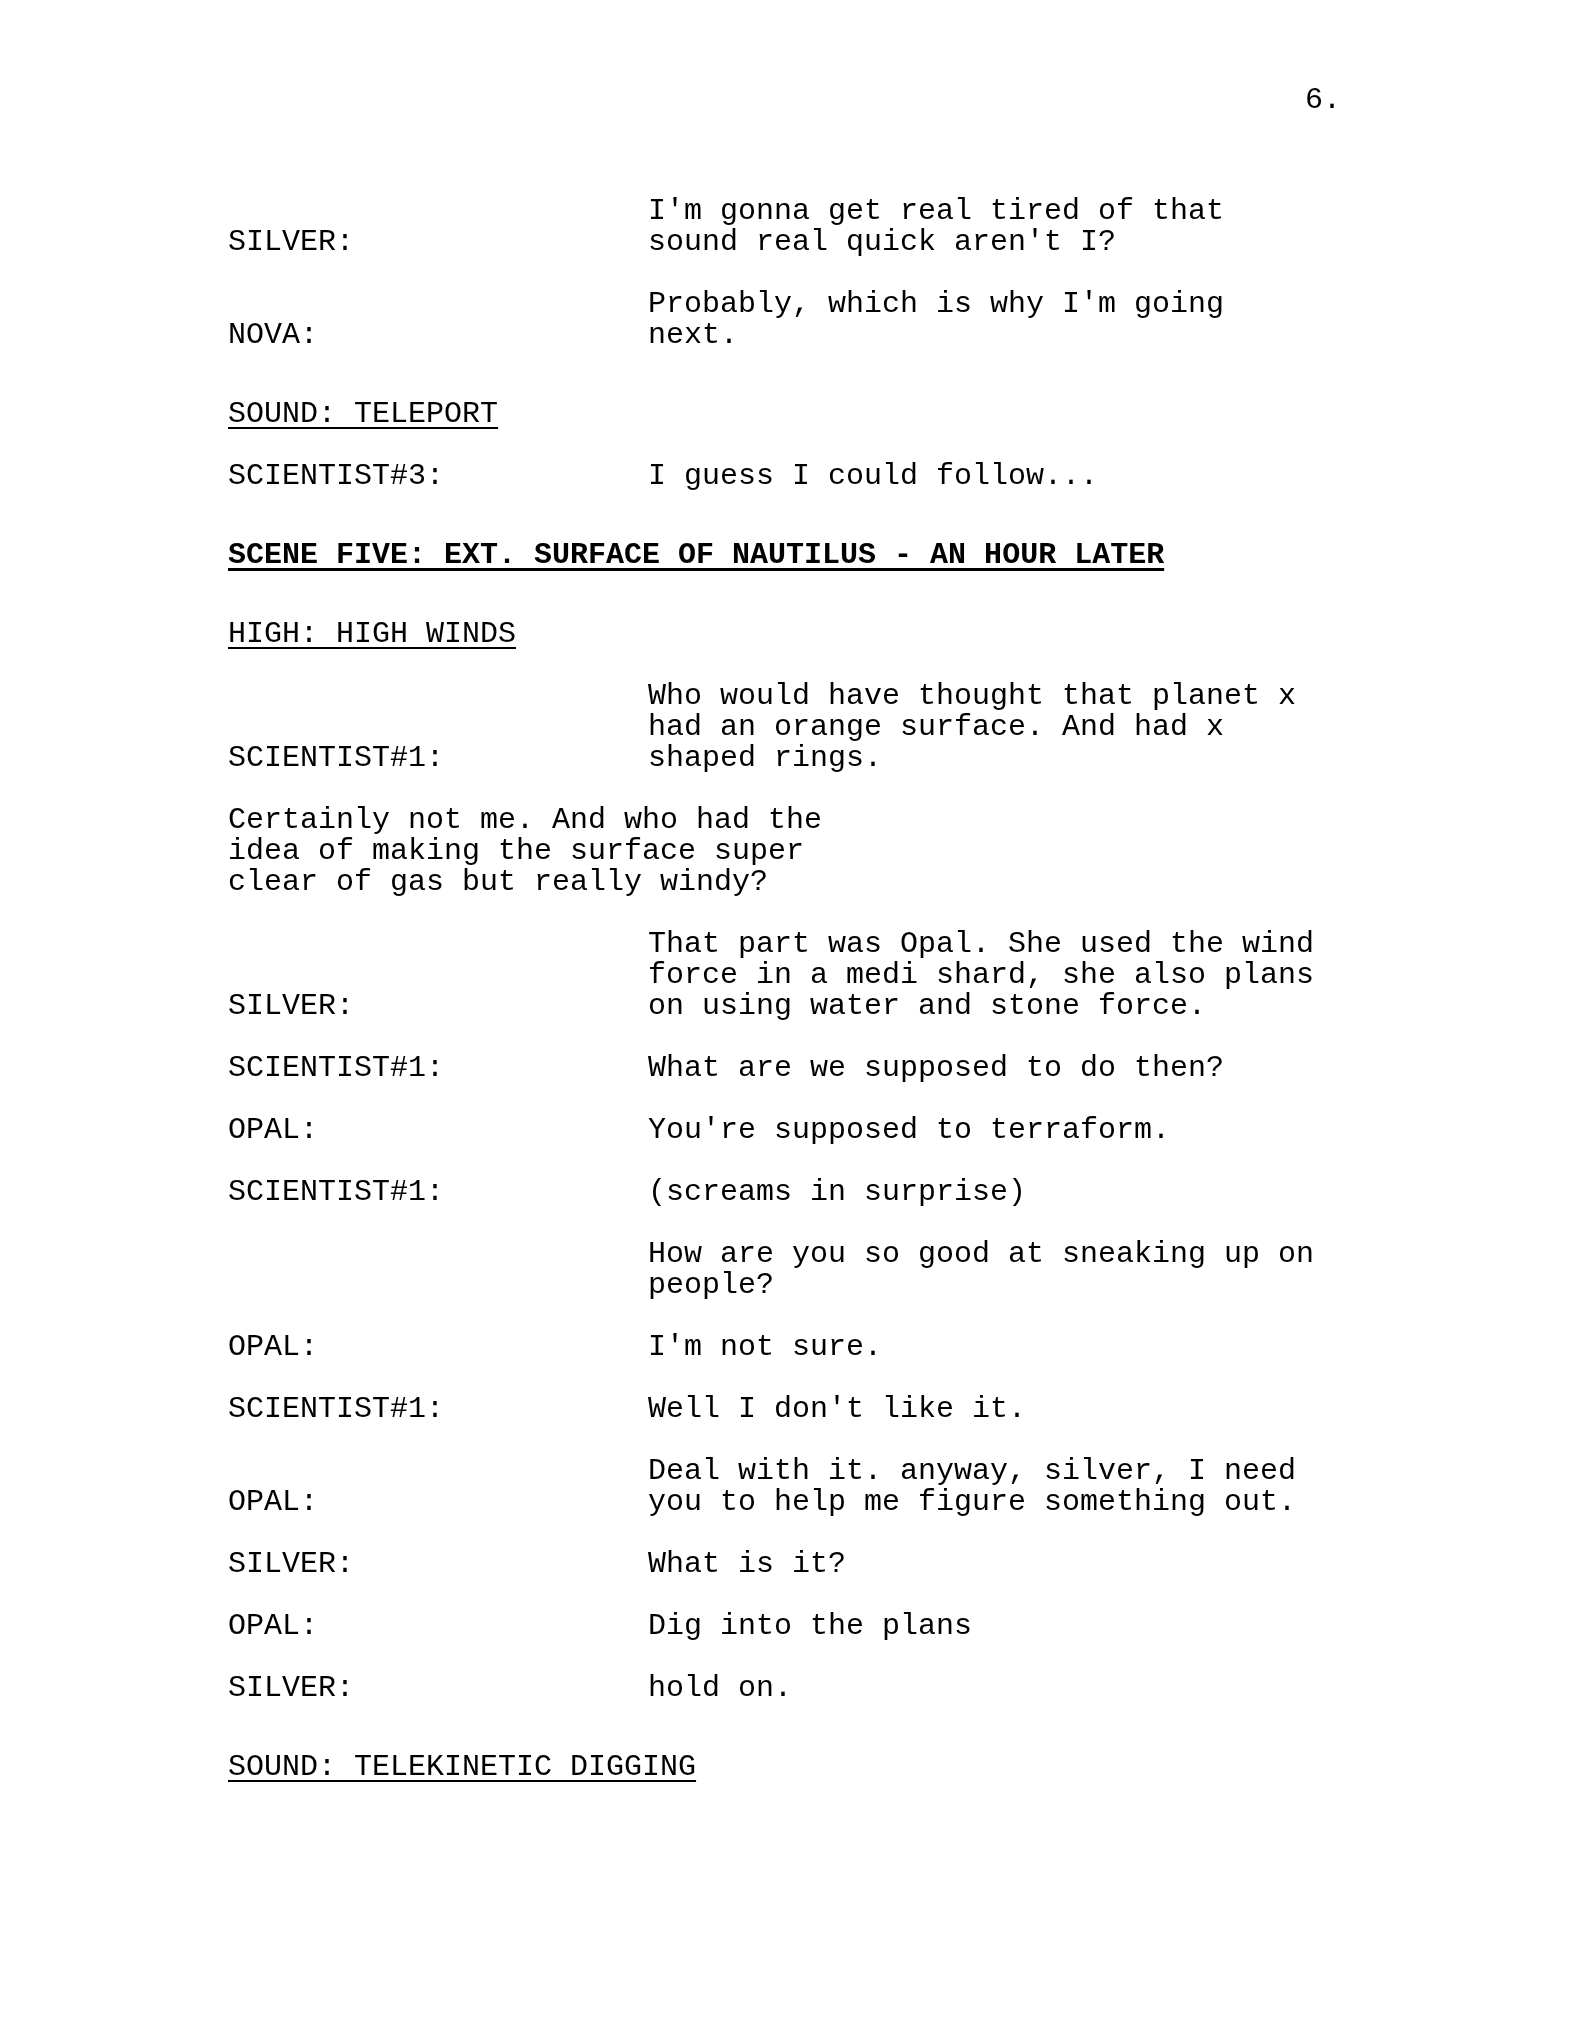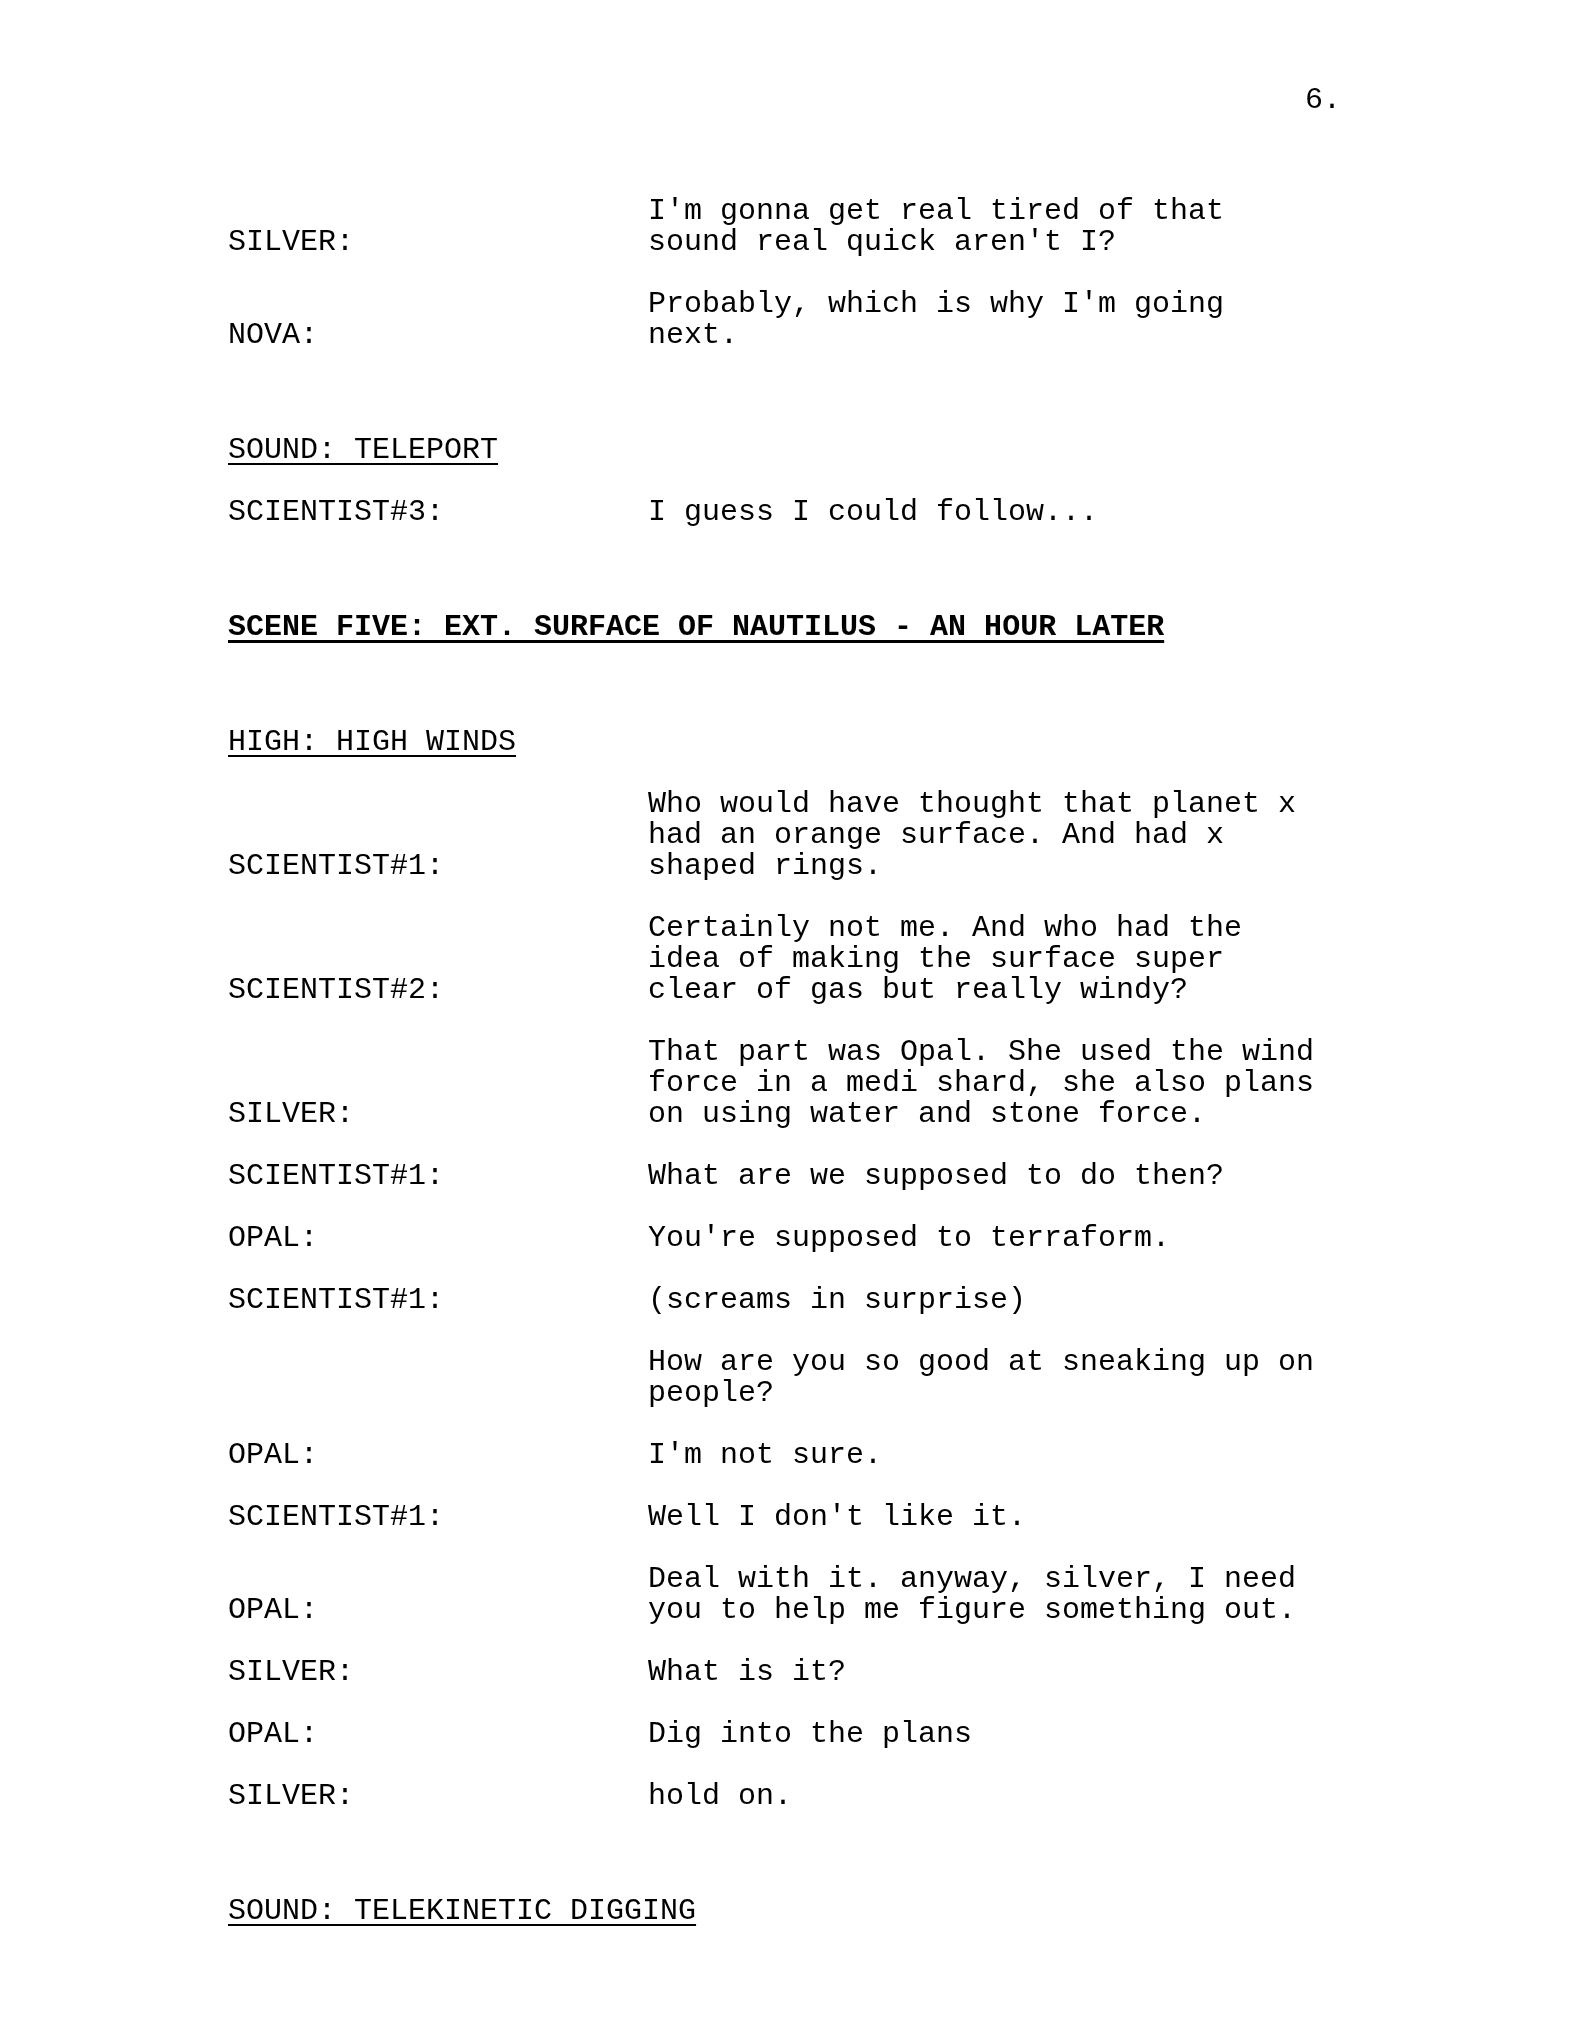--- a/index.html
+++ b/index.html
@@ -30,21 +30,21 @@
     width: 1120px;
   }
   .block {
     display: flex;
     align-items: flex-end;
   }
   .block + .block {
     margin-top: 31px;
   }
   .block.gap2 {
-    margin-top: 84px;
+    margin-top: 48px;
   }
   .char {
     width: 420px;
     flex: 0 0 420px;
     white-space: pre;
   }
   .speech {
     width: 700px;
     white-space: pre-line;
   }
@@ -99,21 +99,20 @@
     </div>
 
     <div class="block">
       <div class="char">SCIENTIST#1:</div>
       <div class="speech">Who would have thought that planet x
 had an orange surface. And had x
 shaped rings.</div>
     </div>
 
     <div class="block">
-      <div class="char">SCIENTIST#2:</div>
       <div class="speech">Certainly not me. And who had the
 idea of making the surface super
 clear of gas but really windy?</div>
     </div>
 
     <div class="block">
       <div class="char">SILVER:</div>
       <div class="speech">That part was Opal. She used the wind
 force in a medi shard, she also plans
 on using water and stone force.</div>

